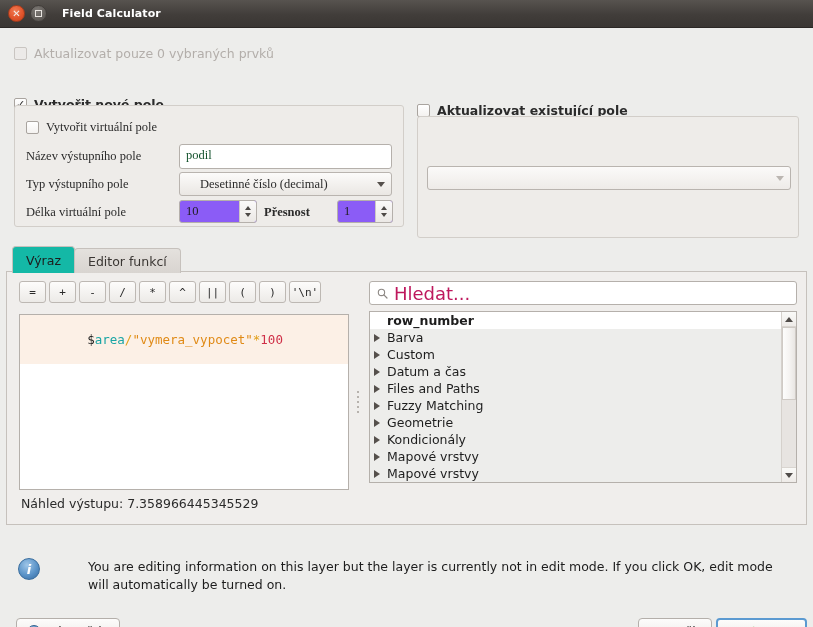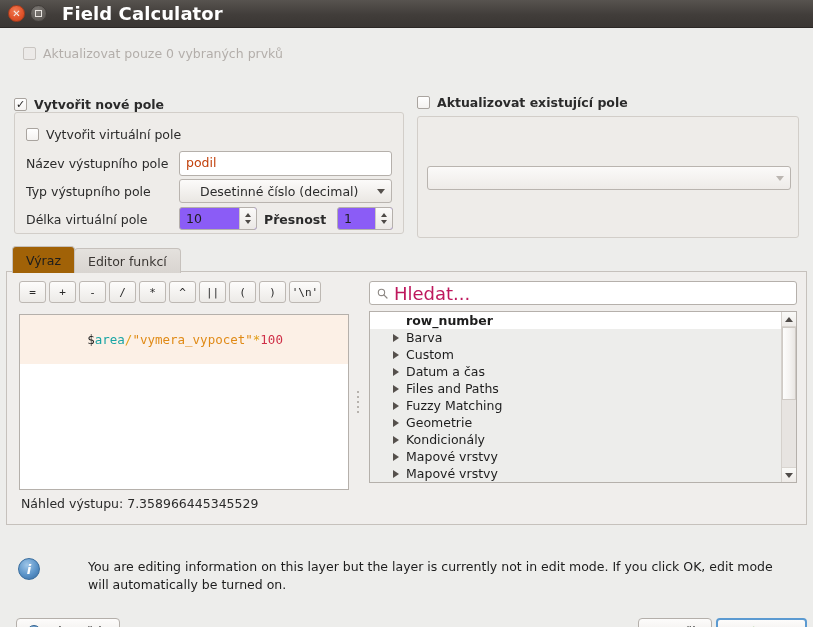--- a/index.html
+++ b/index.html
@@ -50,21 +50,21 @@
   }
   .win-max .sq {
     width: 7px; height: 7px;
     border: 1.5px solid #e8e4e0;
     box-sizing: border-box;
   }
   .title-text {
     margin-left: 10px;
     color: #ffffff;
     font-weight: bold;
-    font-size: 18px;
+    font-size: 11px;
     letter-spacing: 0.1px;
   }
 
   
   .chk {
     width: 13px; height: 13px;
     border: 1px solid #a9a49f;
     background: linear-gradient(180deg,#ffffff 0%,#f4f2f0 100%);
     border-radius: 2px;
     box-sizing: border-box;
@@ -97,21 +97,21 @@
 
   .field-input {
     border: 1px solid #b5b0ab;
     background: #ffffff;
     border-radius: 3px;
     height: 25px;
     box-sizing: border-box;
     padding: 0 6px;
     font-family: inherit;
     font-size: 12.5px;
-    color: #c2410c;
+    color: #14532d;
     outline: none;
     line-height: 21px;
   }
 
   .combo {
     border: 1px solid #b9b4af;
     border-radius: 3px;
     background: linear-gradient(180deg,#fcfbfa 0%,#eae7e3 100%);
     height: 24px;
     box-sizing: border-box;
@@ -188,21 +188,21 @@
     border: 1px solid #c6c1bc;
     border-bottom: none;
     border-radius: 4px 4px 0 0;
     font-size: 12.5px;
     background: linear-gradient(180deg,#e4e1dd 0%,#d8d4d0 100%);
     color: #3a3633;
     box-sizing: border-box;
     margin-right: -1px;
   }
   .tab.active {
-    background: #a16207;
+    background: #14b8a6;
     color: #1d1d1d;
     height: 27px;
     border-color: #c6c1bc;
   }
   .tabpanel {
     border: 1px solid #c6c1bc;
     background: #f0eeec;
     box-sizing: border-box;
     margin-top: -1px;
   }
@@ -276,21 +276,21 @@
     box-sizing: border-box;
     display: flex;
     overflow: hidden;
   }
   .tree-rows { flex: 1; overflow: hidden; }
   .trow {
     height: 17px;
     display: flex;
     align-items: center;
     gap: 7px;
-    padding-left: 23px;
+    padding-left: 4px;
     font-size: 12.5px;
     color: #1d1d1d;
     box-sizing: border-box;
   }
   .trow.alt { background: #ededeb; }
   .trow .arrow {
     width: 0; height: 0;
     border-top: 4px solid transparent;
     border-bottom: 4px solid transparent;
     border-left: 6px solid #55504c;
@@ -422,33 +422,33 @@
 <div class="titlebar">
   <div class="win-btn win-close">✕</div>
   <div class="win-btn win-max">
       <span class="sq"></span>
     </div>
   <div class="title-text">Field Calculator</div>
 </div>
 
 <div style="position:relative; width:813px; height:599px; box-sizing:border-box;">
 
-  <div class="row-chk abs" style="left:14px; top:18px;margin-left:9px;">
+  <div class="row-chk abs" style="left:14px; top:18px;">
     <span class="chk disabled"></span>
     <span class="disabled-text">Aktualizovat pouze 0 vybraných prvků</span>
   </div>
 
   <div class="row-chk abs" style="left:14px; top:69px;">
     <span class="chk">
         <span>✓</span>
       </span>
     <span class="bold">Vytvořit nové pole</span>
   </div>
 
-  <div class="group abs" style="left:14px; top:84px; width:390px; height:122px;">
+  <div class="group abs" style="left:14px; top:77px; width:390px; height:122px;font-family:Liberation Serif, serif;">
 
     <div class="row-chk abs" style="left:11px; top:14px;">
       <span class="chk"></span>
       <span>Vytvořit virtuální pole</span>
     </div>
 
     <div class="abs" style="left:11px; top:43px;">Název výstupního pole</div>
     <div class="field-input abs" style="left:164px; top:38px; width:213px;">podil</div>
 
     <div class="abs" style="left:11px; top:71px;">Typ výstupního pole</div>
@@ -469,21 +469,21 @@
     <div class="abs bold" style="left:249px; top:99px;">Přesnost</div>
     <div class="spin abs" style="left:322px; top:94px; width:56px;">
       <span class="val">1</span>
       <span class="arrows">
         <i class="up"></i>
         <i class="down"></i>
       </span>
     </div>
   </div>
 
-  <div class="row-chk abs" style="left:417px; top:67px;justify-content:space-between;">
+  <div class="row-chk abs" style="left:417px; top:75px;justify-content:space-between;">
     <span class="chk"></span>
     <span class="bold">Aktualizovat existující pole</span>
   </div>
 
   <div class="group abs" style="left:417px; top:88px; width:382px; height:122px;">
     <div class="combo disabled abs" style="left:9px; top:49px; width:364px;">
       <span></span>
       <span class="caret"></span>
     </div>
   </div>

